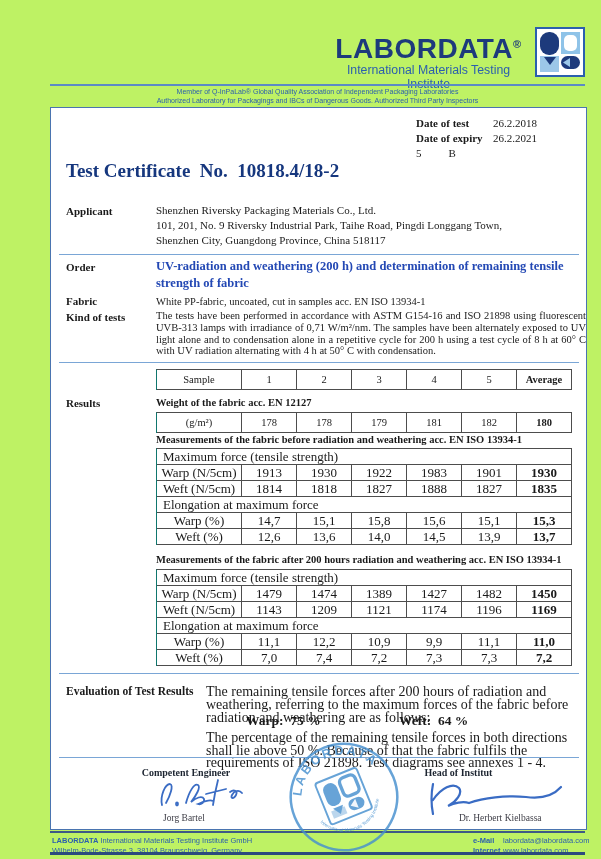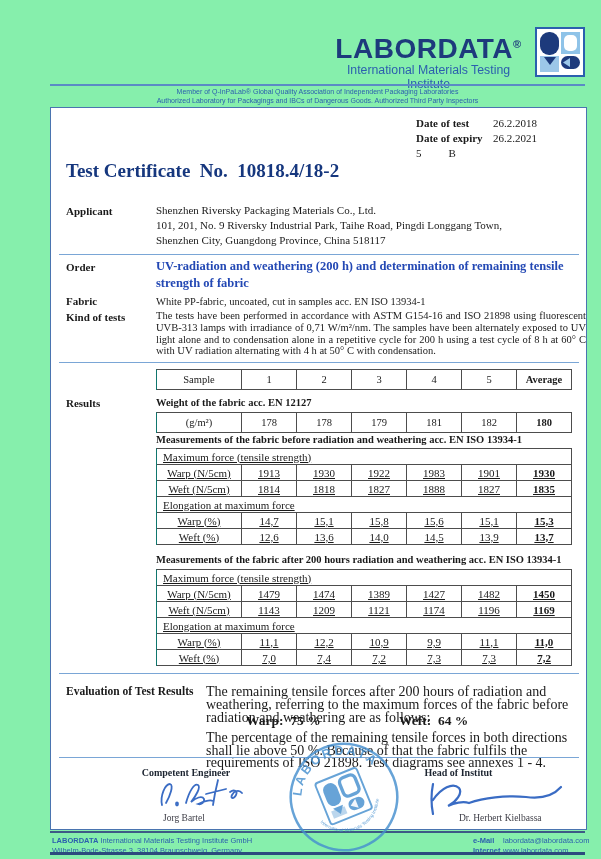--- a/index.html
+++ b/index.html
@@ -1,16 +1,16 @@
 <!DOCTYPE html>
 <html><head>
 <meta charset="utf-8">
 <style>
   html,body{margin:0;padding:0;background:#fff;}
-  .page{position:relative;width:601px;height:859px;background:#86efac;overflow:hidden;
+  .page{position:relative;width:601px;height:859px;background:#bef264;overflow:hidden;
         font-family:"Liberation Serif",serif;color:#1a1a1a;}
   
   .brand{position:absolute;left:326px;top:31px;width:205px;text-align:center;
          font-family:"Liberation Sans",sans-serif;}
   .brand-name{font-size:28px;font-weight:bold;color:#1d3a7c;letter-spacing:.5px;line-height:26px;}
   .brand-reg{font-size:11px;vertical-align:super;}
   .brand-tagline{font-size:12.3px;color:#2b5fae;margin-top:1px;}
   .brand-icon{position:absolute;left:535px;top:27px;}
   
   .member{position:absolute;left:50px;top:84px;width:535px;border-top:2px solid #5b8ac5;
@@ -34,21 +34,21 @@
   .kind-text{position:absolute;left:105px;width:430px;font-size:10.5px;line-height:11.8px;
              text-align:justify;}
   
   .theading{position:absolute;left:105px;font-size:10.5px;font-weight:bold;}
   .tbl{position:absolute;left:105px;display:grid;
        grid-template-columns:85px 55px 55px 55px 55px 55px 55px;
        border-top:1px solid #4d4d4d;border-left:1px solid #0f766e;background:#fff;}
   .tbl .c{border-right:1px solid #4d4d4d;border-bottom:1px solid #4d4d4d;
           display:flex;align-items:center;justify-content:center;
           height:19px;font-size:10.5px;}
-  .tbl.compact .c{height:15px;font-size:11px;text-decoration:underline;}
+  .tbl.compact .c{height:15px;font-size:13px;}
   .c.span{grid-column:1/-1;justify-content:flex-start;padding-left:6px;}
   .b{font-weight:bold;}
   
   .eval-text{position:absolute;left:155px;width:382px;font-size:14px;line-height:13.2px;}
   .ratio{position:absolute;font-size:13.5px;font-weight:bold;white-space:pre;}
   
   .role{position:absolute;font-size:10px;font-weight:bold;color:#1c2430;text-align:center;}
   .sig{position:absolute;}
   .sig-name{position:absolute;font-size:9.5px;color:#3d3d46;}
   .stamp{position:absolute;left:286px;top:739px;z-index:5;opacity:.82;}

